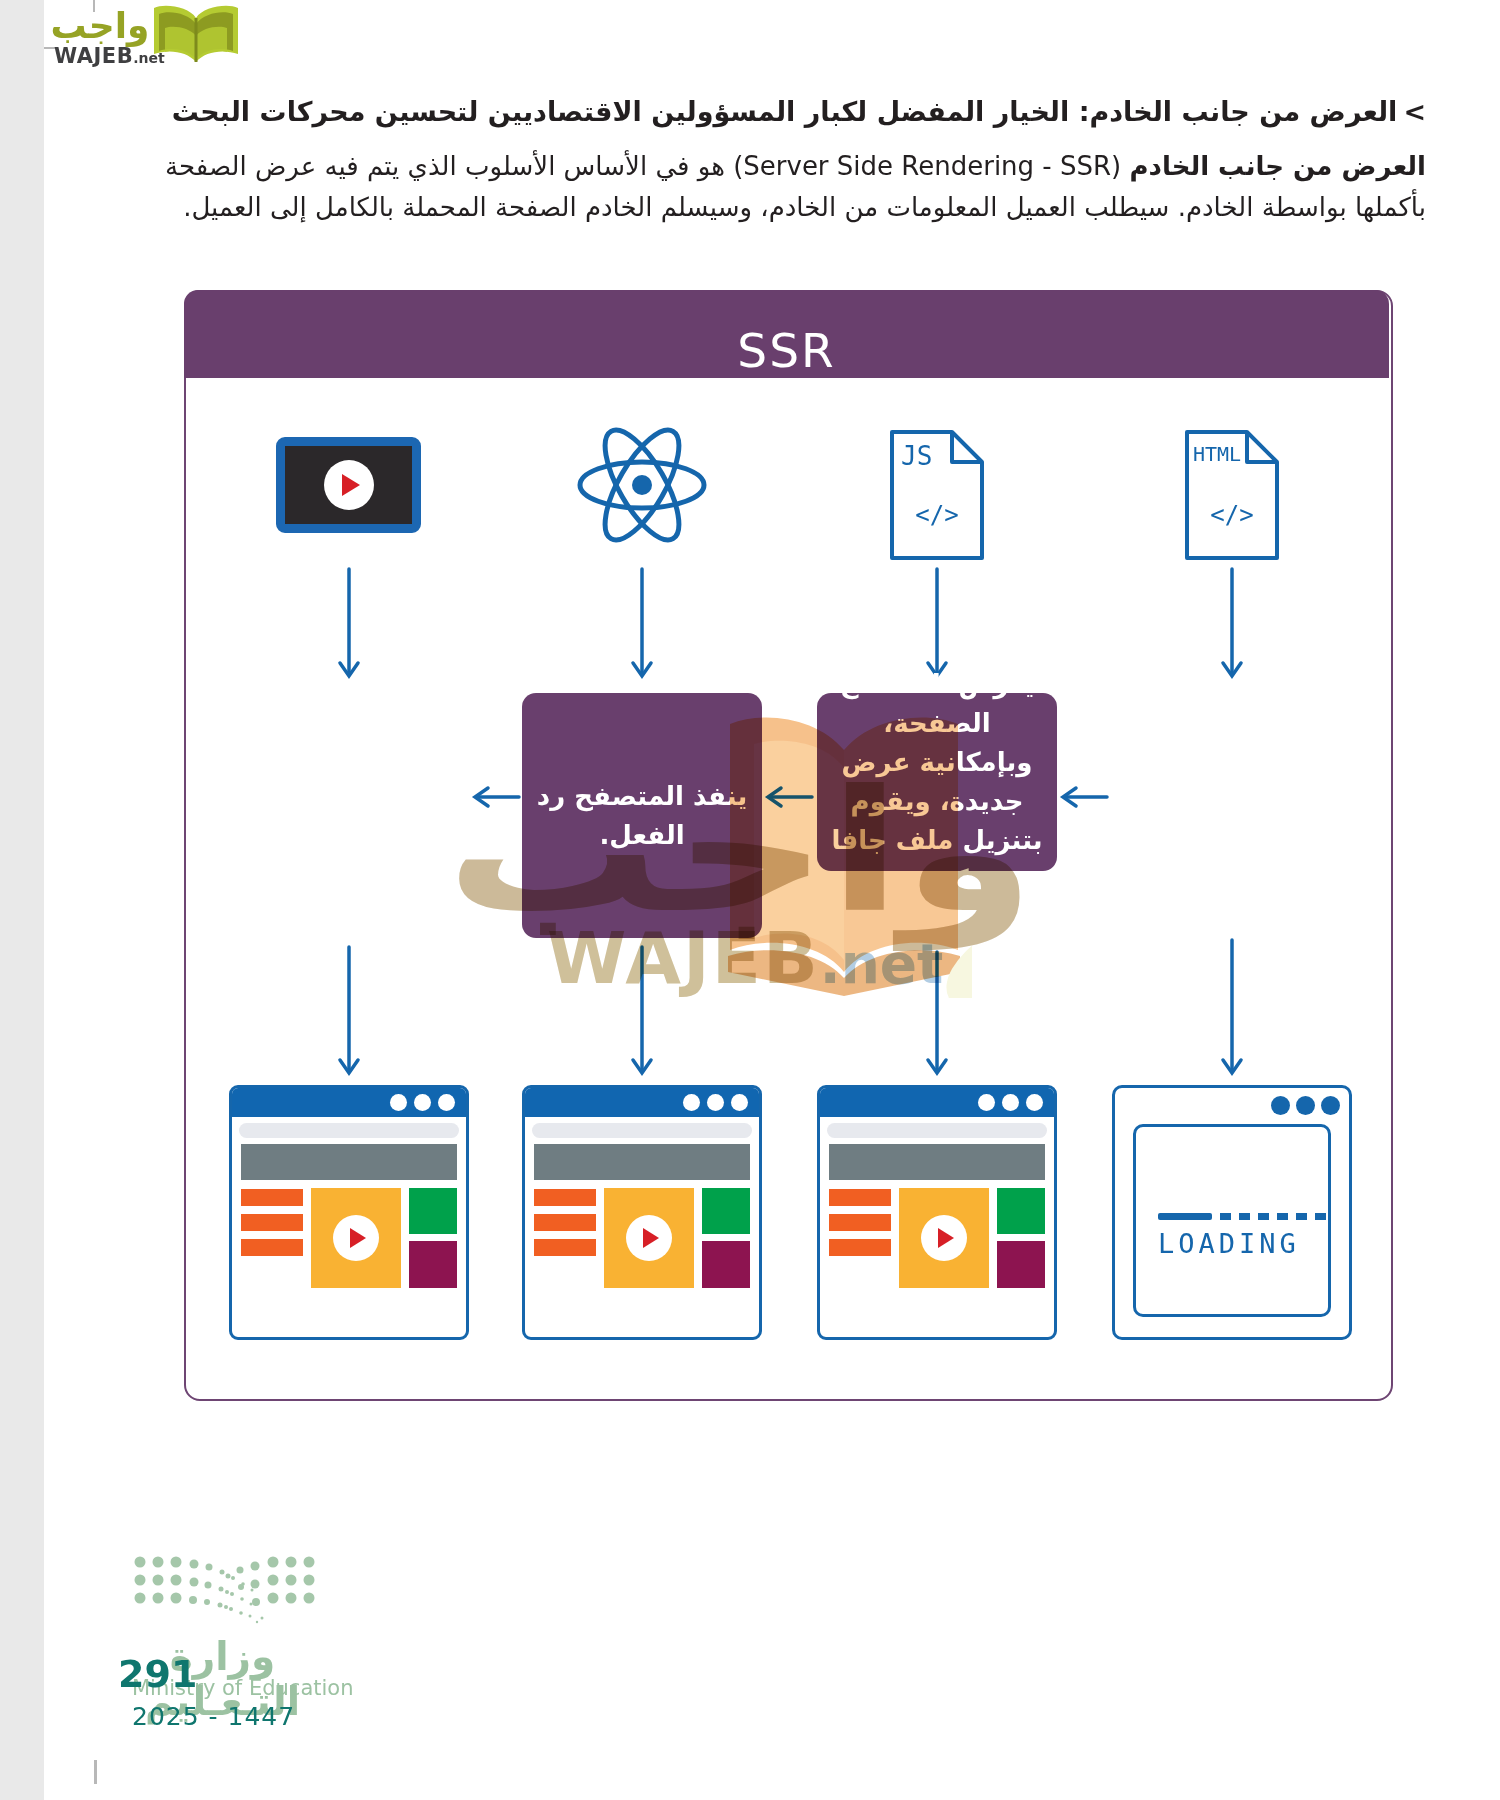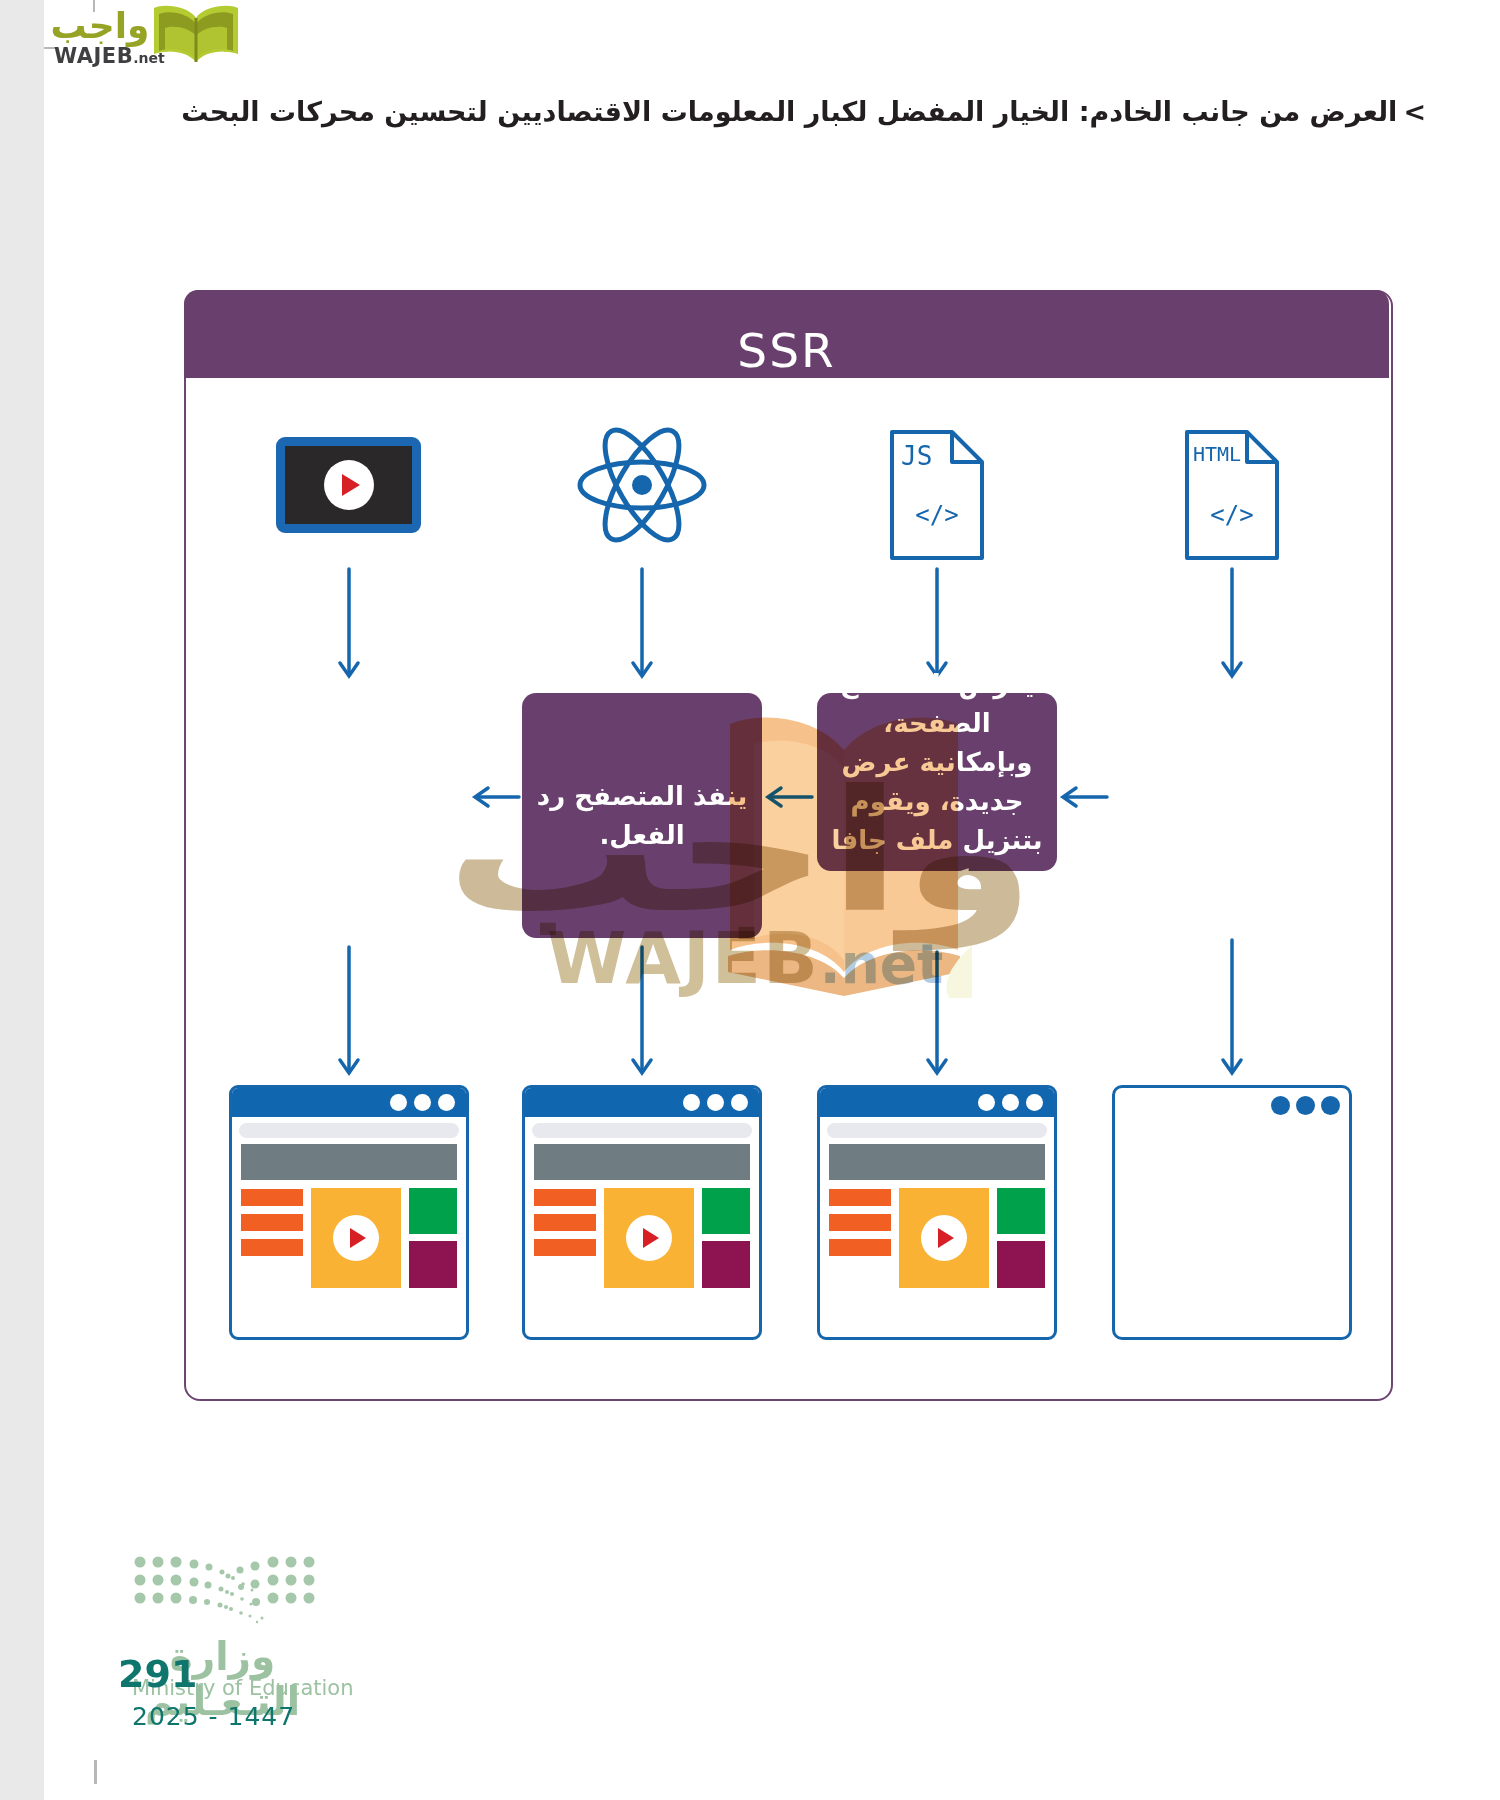--- a/index.html
+++ b/index.html
@@ -114,22 +114,27 @@
     <div class="brand-ar">واجب</div>
     <div class="brand-en"><span class="nm">WAJEB</span><span class="tld">.net</span></div>
     <svg class="abs" style="left:106px;top:2px;" width="92" height="66" viewBox="0 0 92 66">
       <path d="M46,16 C39,5 15,1 4,6 L4,52 C18,47 37,49 46,60 C55,49 74,47 88,52 L88,6 C77,1 53,5 46,16 Z" fill="#b5cb32"></path>
       <path d="M46,22 C38,11 19,8 9,12 L9,49 C21,45 37,47 46,57 C55,47 71,45 83,49 L83,12 C73,8 54,11 46,22 Z" fill="#8d9b21"></path>
       <path d="M46,34 C40,26 24,23 15,26 L15,50 C25,47 38,49 46,58 C54,49 67,47 77,50 L77,26 C68,23 52,26 46,34 Z" fill="#b5cb32" opacity="0.85"></path>
       <rect x="44.5" y="16" width="3" height="44" fill="#7d8a1c"></rect>
     </svg>
   </div>
 
-  <div class="heading"><span class="marker">&lt;</span><span>العرض من جانب الخادم: الخيار المفضل لكبار المعلومات الاقتصاديين لتحسين محركات البحث</span></div>
-
+  <div class="heading"><span class="marker">&lt;</span><span>العرض من جانب الخادم: الخيار المفضل لكبار المسؤولين الاقتصاديين لتحسين محركات البحث</span></div>
+
+  <div class="intro">
+    <span class="b">العرض من جانب الخادم</span>
+    <span dir="ltr">(Server Side Rendering - SSR)</span>
+    <span>هو في الأساس الأسلوب الذي يتم فيه عرض الصفحة بأكملها بواسطة الخادم. سيطلب العميل المعلومات من الخادم، وسيسلم الخادم الصفحة المحملة بالكامل إلى العميل.</span>
+  </div>
 
   <div class="frame"></div>
   <div class="band">
     <span>SSR</span>
   </div>
 
   <div class="step">
     <svg class="abs" style="left:1138px;top:427px;" width="100" height="136" viewBox="0 0 100 136">
       <path d="M5,5 H65 L95,35 V131 H5 Z" fill="#fff" stroke="#1566ac" stroke-width="4" stroke-linejoin="round"></path>
       <path d="M65,5 V35 H95" fill="none" stroke="#1566ac" stroke-width="4" stroke-linejoin="round"></path>
@@ -151,20 +156,32 @@
             <polyline points="3,122 12,135 21,122"></polyline>
           </g>
         </svg>
     </div>
     <div class="browser-loading" style="left:1068px;top:1085px;">
       <div class="bl-dots">
           <div class="bl-dot"></div>
           <div class="bl-dot"></div>
           <div class="bl-dot"></div>
         </div>
+      <div class="bl-inner">
+        <div class="bl-progress">
+          <div class="bl-solid"></div>
+            <div class="bl-dash"></div>
+            <div class="bl-dash"></div>
+            <div class="bl-dash"></div>
+            <div class="bl-dash"></div>
+            <div class="bl-dash"></div>
+            <div class="bl-dash"></div>
+        </div>
+        <div class="bl-label">LOADING</div>
+      </div>
     </div>
   </div>
 
   <div class="step">
     <svg class="abs" style="left:843px;top:427px;" width="100" height="136" viewBox="0 0 100 136">
       <path d="M5,5 H65 L95,35 V131 H5 Z" fill="#fff" stroke="#1566ac" stroke-width="4" stroke-linejoin="round"></path>
       <path d="M65,5 V35 H95" fill="none" stroke="#1566ac" stroke-width="4" stroke-linejoin="round"></path>
       <text class="file-label" x="14" y="38" font-size="26">JS</text>
       <text class="file-label" x="50" y="96" font-size="24" text-anchor="middle">&lt;/&gt;</text>
     </svg>

